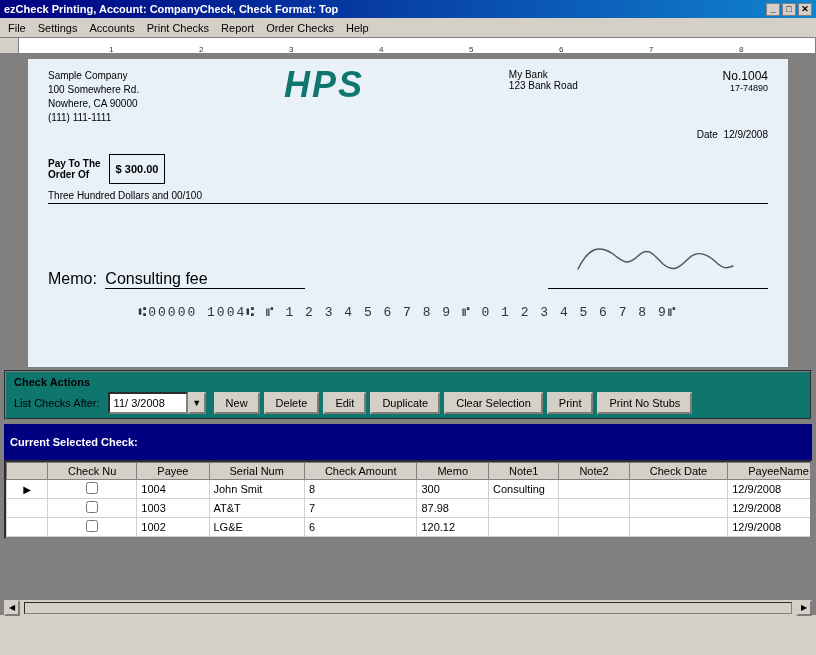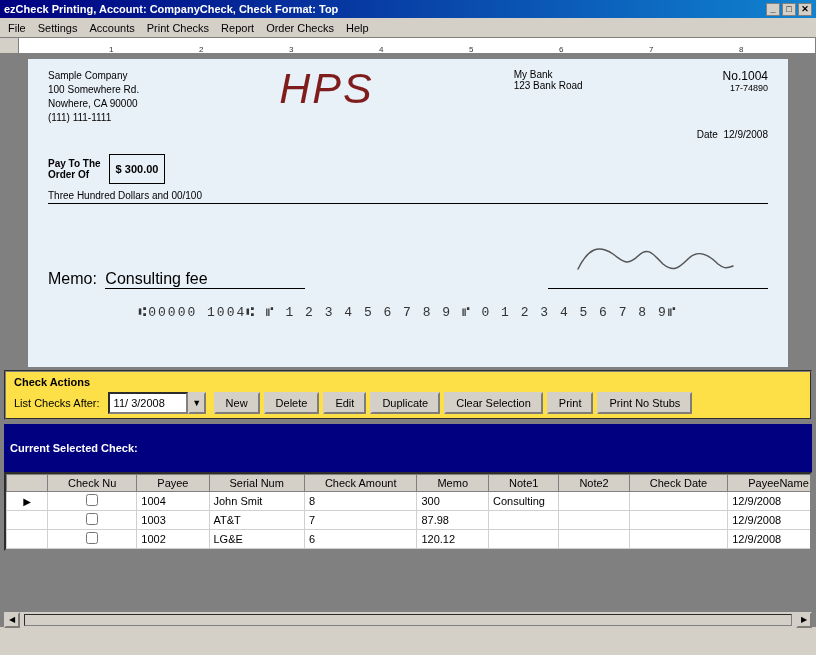--- a/index.html
+++ b/index.html
@@ -78,23 +78,23 @@
       margin: 0 auto;
       width: 762px;
       min-height: 310px;
       padding: 10px 20px;
       position: relative;
       background: #e8f0f8;
     }
 
     .company-info { font-size: 10px; line-height: 1.4; }
     .hps-logo {
-      font-size: 43px;
-      font-weight: normal;
-      color: #7f1d1d;
+      font-size: 36px;
+      font-weight: bold;
+      color: #0f766e;
       font-style: italic;
       letter-spacing: 2px;
       margin-top: -5px;
     }
 
     .bank-info { font-size: 10px; text-align: left; }
     .check-number-area { font-size: 10px; text-align: right; }
     .check-no { font-size: 12px; }
     .check-routing { font-size: 9px; }
 
@@ -163,21 +163,21 @@
       text-align: center;
       margin-top: 16px;
       font-family: 'Courier New', monospace;
       font-size: 13px;
       letter-spacing: 2px;
       color: #333;
     }
 
     
     .check-actions {
-      background: #fde047;
+      background: #0f766e;
       border: 2px groove #808080;
       margin-top: 2px;
       padding: 4px 8px;
     }
     .check-actions-title {
       font-size: 11px;
       font-weight: bold;
       margin-bottom: 4px;
     }
     .actions-row {
@@ -220,21 +220,21 @@
       display: flex;
       align-items: center;
     }
 
     
     .selected-check-bar {
       background: #000080;
       color: white;
       font-size: 11px;
       font-weight: bold;
-      padding: 18px 6px;
+      padding: 12px 6px;
       margin-top: 4px;
     }
 
     .check-table-container {
       background: white;
       border: 2px inset #808080;
       overflow: auto;
     }
 
     table {

